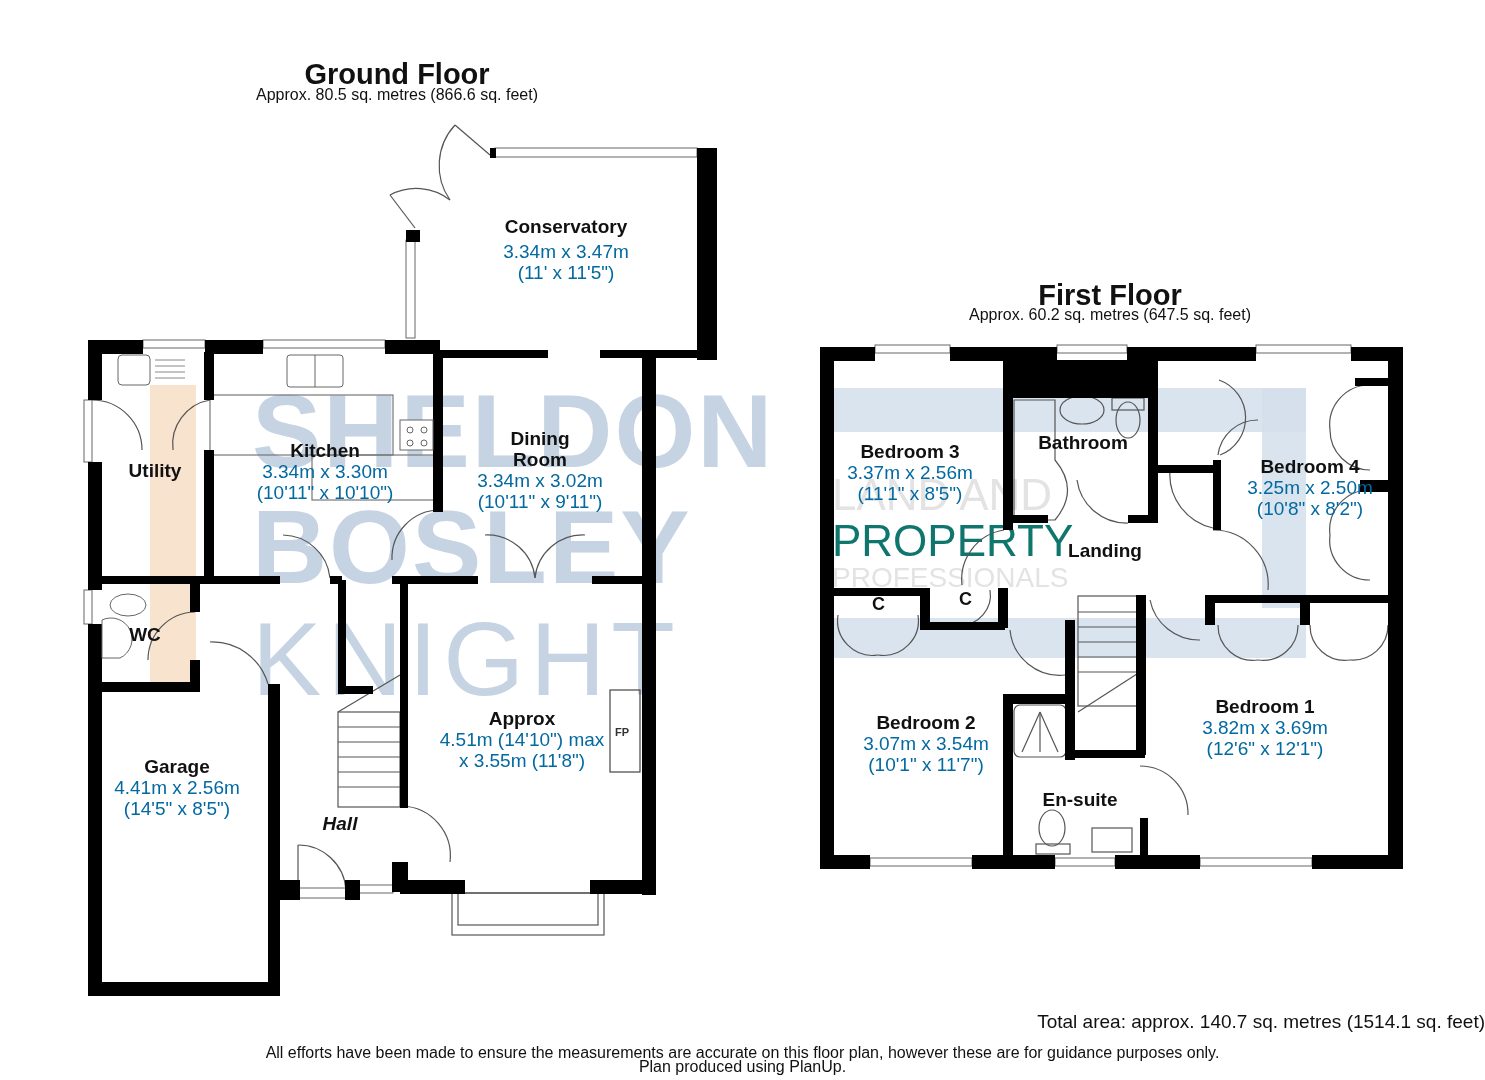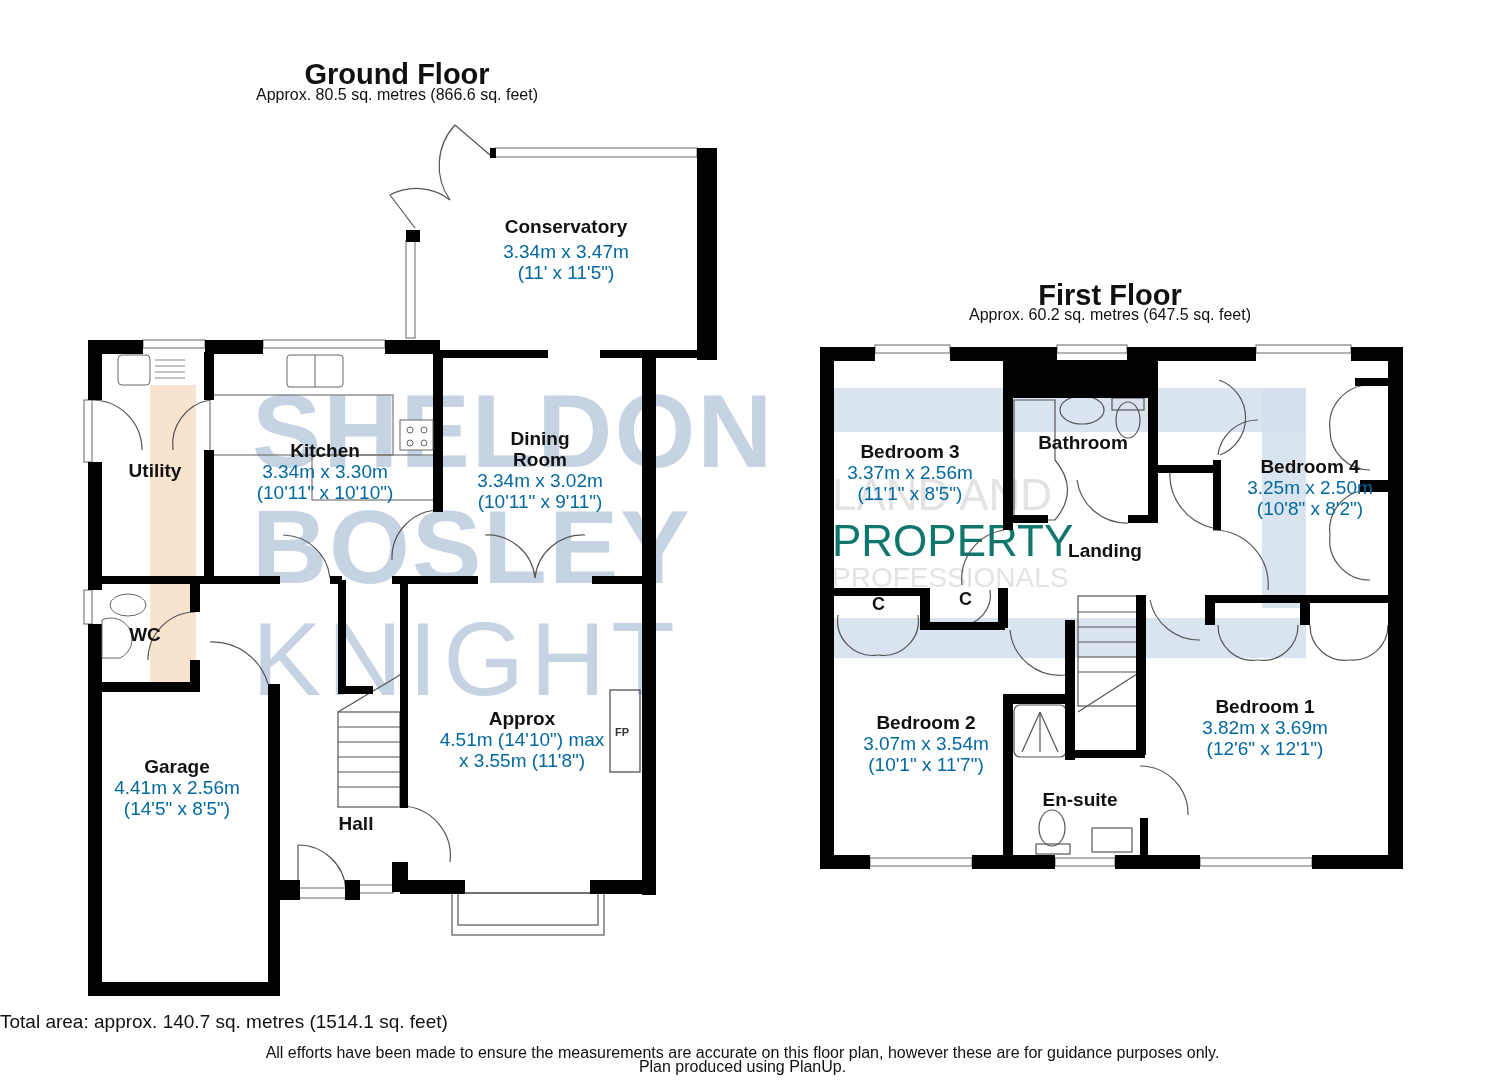--- a/index.html
+++ b/index.html
@@ -6,21 +6,21 @@
   body { width: 1485px; height: 1080px; position: relative; overflow: hidden;
          font-family: "Liberation Sans", sans-serif; color: #111; }
   .abs { position: absolute; }
   .floor-title { position: absolute; text-align: center; font-weight: bold; font-size: 29px; color: #111; white-space: nowrap; }
   .floor-sub { position: absolute; text-align: center; font-size: 16px; color: #111; white-space: nowrap; }
   svg.plan { position: absolute; left: 0; top: 0; }
   .room-label { position: absolute; text-align: center; white-space: nowrap; line-height: 1.1; }
   .room-name { font-weight: bold; font-size: 19px; color: #111; display: block; }
   .room-dim { font-size: 19px; color: #0369a1; display: block; }
   .wm { position: absolute; font-weight: bold; white-space: nowrap; pointer-events: none; }
-  .footer-total { position: absolute; left: 0; width: 1485px; top: 1011px; text-align: left; font-size: 19px; color: #111; }
+  .footer-total { position: absolute; left: 0; width: 1485px; top: 1011px; text-align: right; font-size: 19px; color: #111; }
   .footer-note { position: absolute; left: 0; width: 1485px; text-align: center; font-size: 16px; color: #111; }
   .fp-label { position: absolute; font-size: 11px; font-weight: bold; color: #333; }
   .c-label { position: absolute; font-size: 18px; font-weight: bold; color: #111; }
 </style>
 </head>
 <body>
 
 <div class="abs" style="left:150px;top:385px;width:46px;height:305px;background:#f6dcc2;opacity:.8;"></div>
 <div class="wm" style="left:252px;top:372px;font-size:104px;color:#c5d3e3;letter-spacing:2px;">SHELDON</div>
 <div class="wm" style="left:252px;top:488px;font-size:104px;color:#c5d3e3;letter-spacing:2px;">BOSLEY</div>
@@ -268,21 +268,21 @@
   <span class="room-name">Garage</span>
   <span class="room-dim">4.41m x 2.56m</span>
   <span class="room-dim">(14'5" x 8'5")</span>
 </div>
 <div class="room-label" style="left:432px;top:709px;width:180px;">
   <span class="room-name">Approx</span>
   <span class="room-dim">4.51m (14'10") max</span>
   <span class="room-dim">x 3.55m (11'8")</span>
 </div>
 <div class="fp-label" style="left:615px;top:726px;">FP</div>
-<div class="room-label" style="left:326px;top:814px;width:60px;">
+<div class="room-label" style="left:310px;top:814px;width:60px;font-style:italic;">
   <span class="room-name">Hall</span>
 </div>
 
 <div class="room-label" style="left:830px;top:442px;width:160px;">
   <span class="room-name">Bedroom 3</span>
   <span class="room-dim">3.37m x 2.56m</span>
   <span class="room-dim">(11'1" x 8'5")</span>
 </div>
 <div class="room-label" style="left:1028px;top:433px;width:110px;">
   <span class="room-name">Bathroom</span>

